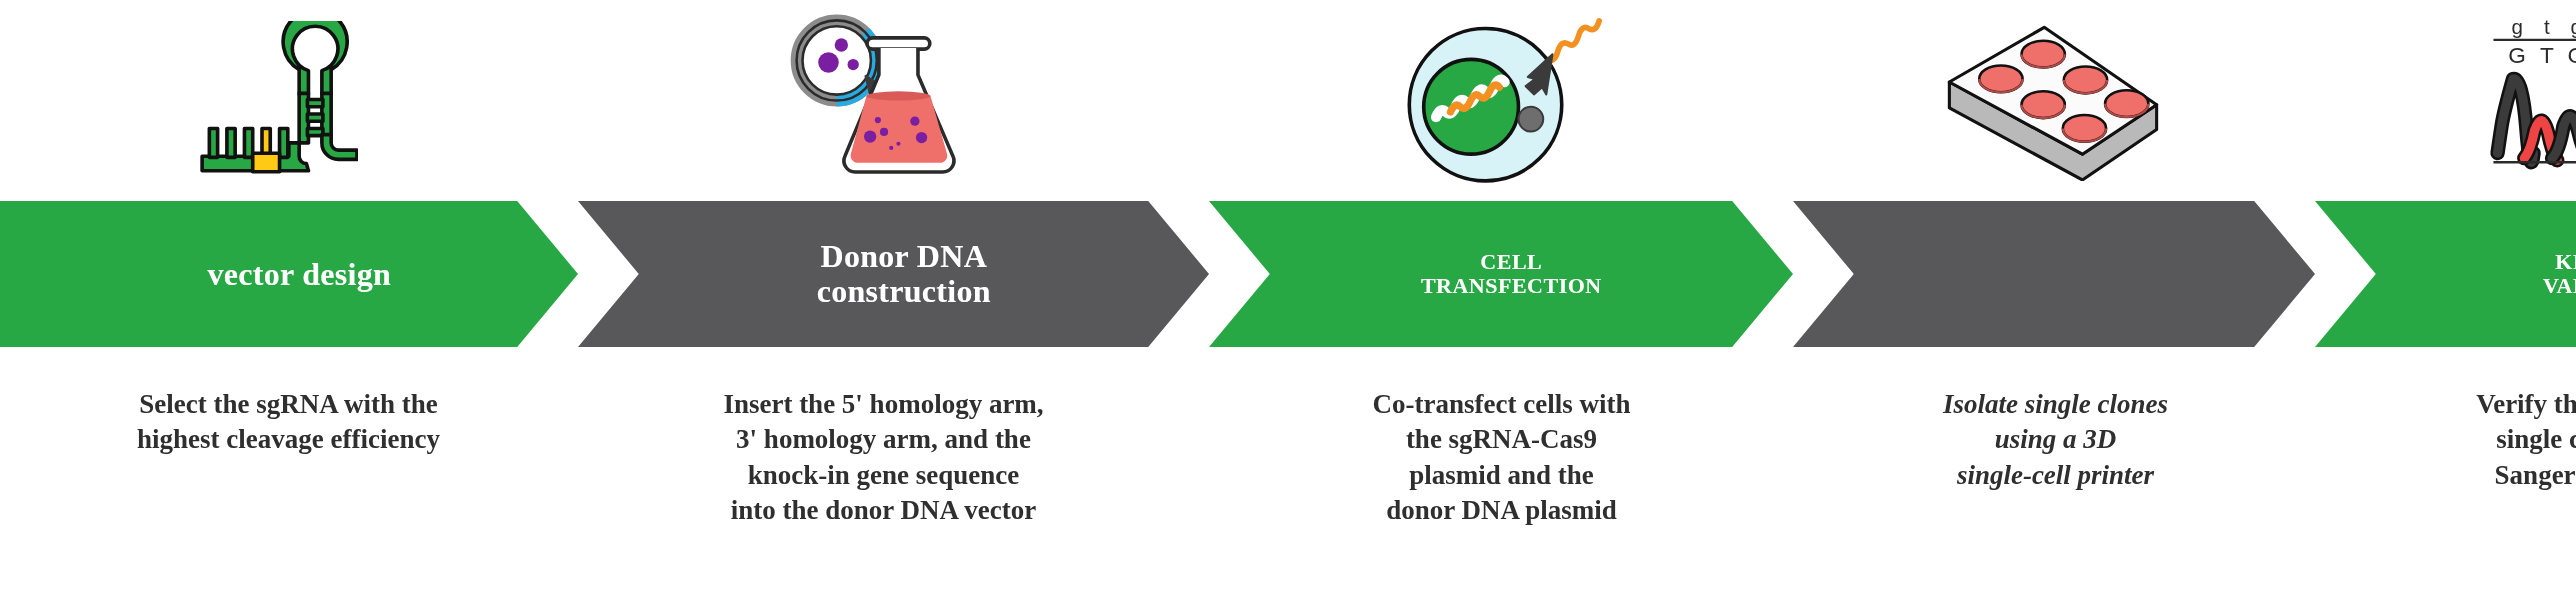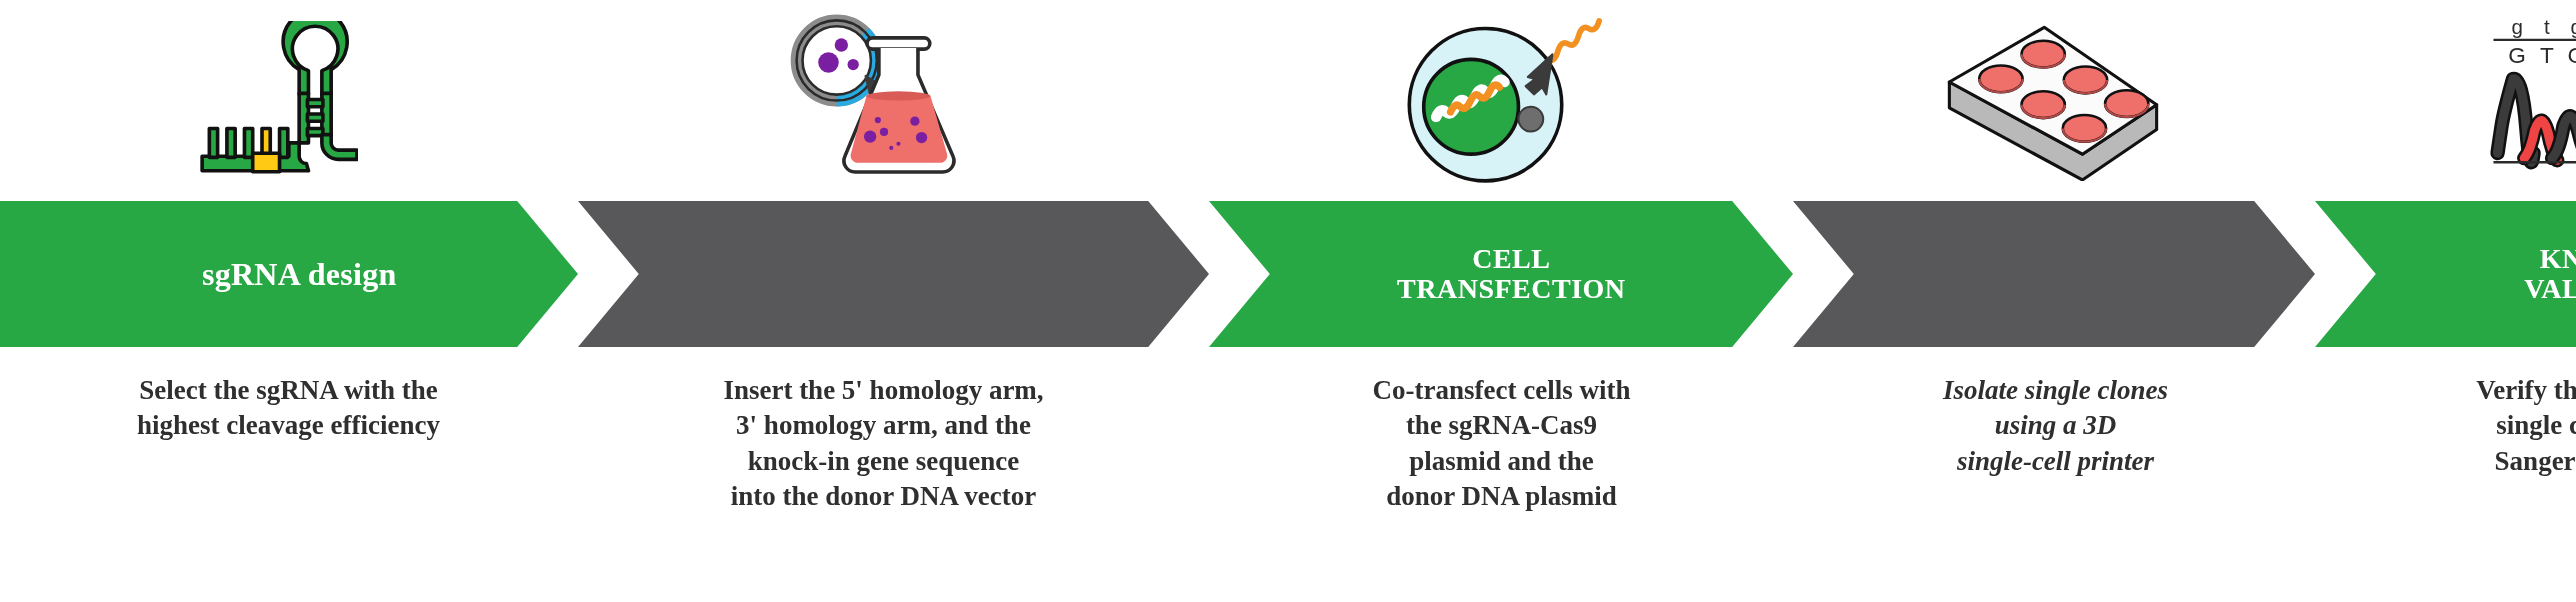--- a/index.html
+++ b/index.html
@@ -62,33 +62,33 @@
     color: #ffffff;
     font-weight: bold;
     font-size: 32px;
     line-height: 1.08;
     text-align: center;
     letter-spacing: 0.3px;
     white-space: pre-line;
     padding-left: 20.6px;
     text-shadow: 0 0 0.5px rgba(255,255,255,0.35);
   }
-  .chev-label.caps { font-size: 28px; letter-spacing: 0.5px; }
+  .chev-label.caps { font-size: 22px; letter-spacing: 0.5px; }
 
   
   .caption-row {
     position: absolute;
     left: 0;
     top: 355px;
     width: 2893px;
     height: 247px;
   }
   .caption {
     position: absolute;
-    top: 4px;
+    top: 18px;
     text-align: center;
     color: #2f2f2f;
     font-weight: bold;
     font-size: 27px;
     line-height: 1.30;
     white-space: pre-line;
     padding-top: 14.4px;
   }
 </style>
 </head>
@@ -252,27 +252,29 @@
       </svg>
     </div>
   </div>
 
   <div class="chevron-band">
 
     <div class="chevron" style="left:0px; width:578px;">
       <svg class="chev-shape" viewBox="0 0 1122 284" preserveAspectRatio="none">
         <polygon points="0,0 1004,0 1122,142 1004,284 0,284 0,284 0,0" fill="#27a844"></polygon>
       </svg>
-      <div class="chev-label">sgRNA design</div>
+      <div class="chev-label">vector design</div>
     </div>
 
     <div class="chevron" style="left:578px; width:631px;">
       <svg class="chev-shape" viewBox="0 0 1225 284" preserveAspectRatio="none">
         <polygon points="0,0 1107,0 1225,142 1107,284 0,284 118,142" fill="#58585a"></polygon>
       </svg>
+      <div class="chev-label">Donor DNA
+construction</div>
     </div>
 
     <div class="chevron" style="left:1209px; width:584px;">
       <svg class="chev-shape" viewBox="0 0 1133 284" preserveAspectRatio="none">
         <polygon points="0,0 1015,0 1133,142 1015,284 0,284 118,142" fill="#27a844"></polygon>
       </svg>
       <div class="chev-label caps">CELL
 TRANSFECTION</div>
     </div>
 

